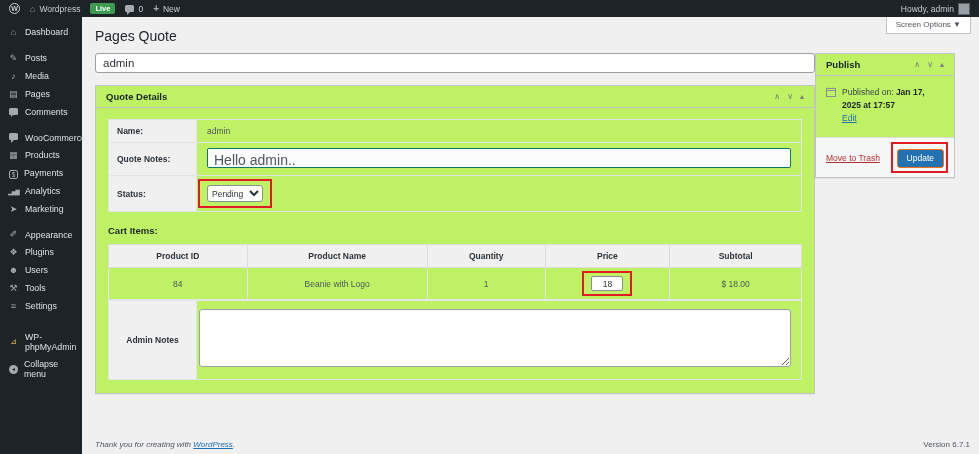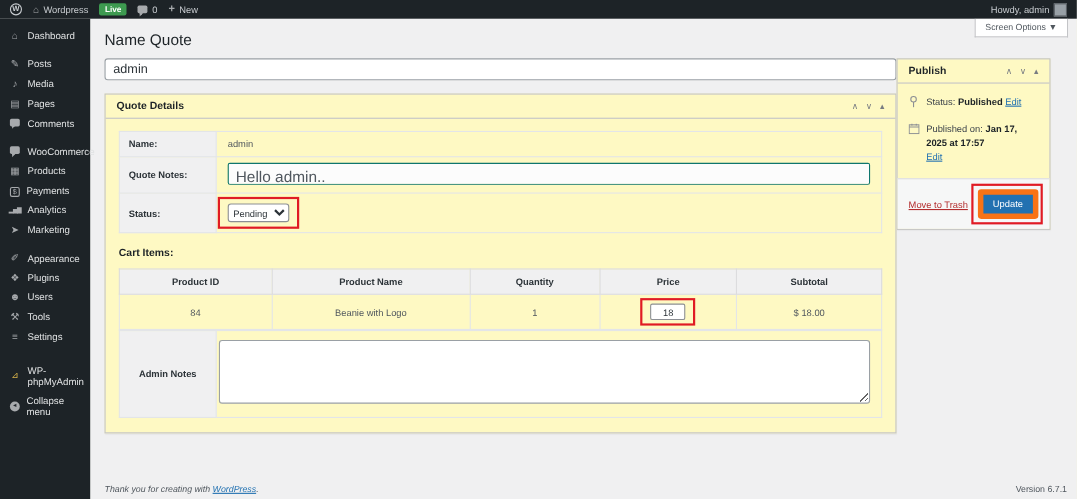--- a/index.html
+++ b/index.html
@@ -40,21 +40,21 @@
   
   #content { position:absolute; left:82px; top:17px; right:0; bottom:0; padding:0 9px 0 13px; }
   h1.page-title { font-size:14px; font-weight:400; color:#1d2327; margin:11px 0 9px; }
   .cols { display:flex; align-items:flex-start; }
   .main-col { width:720px; flex-shrink:0; }
   .side-col { width:140px; flex-shrink:0; }
 
   #title-input { width:100%; height:20px; padding:2px 7px; font-size:11.5px; color:#2c3338;
     border:1px solid #9aa0a5; border-radius:3px; background:#fff; font-family:"Liberation Sans", sans-serif; }
 
-  .postbox { margin-top:12px; background:#fef9c3; border:1px solid #c3c4c7; box-shadow:0 1px 1px rgba(0,0,0,.04); }
+  .postbox { margin-top:12px; background:#bef264; border:1px solid #c3c4c7; box-shadow:0 1px 1px rgba(0,0,0,.04); }
   .side-col .postbox { margin-top:0; }
   .postbox-header { display:flex; justify-content:space-between; align-items:center; padding:5px 10px; border-bottom:1px solid #c3c4c7; }
   .postbox-title { font-size:9.5px; font-weight:bold; color:#1d2327; }
   .handle { color:#787c82; font-size:8px; display:flex; gap:7px; }
   .handle span { cursor:pointer; }
   .postbox-body { padding:11px 12px 13px; }
 
   .kv-table { width:100%; border-collapse:collapse; border:1px solid #dcdcde; }
   .kv-table td { border:1px solid #e3e5e8; font-size:8.5px; vertical-align:middle; }
   .kv-label { width:88px; background:#f0f0f1; font-weight:bold; color:#2c3338; padding:6px 8px; }
@@ -89,21 +89,21 @@
 
   
   .publish-body { padding:10px 10px 4px; }
   .pub-row { display:flex; gap:5px; font-size:8.5px; color:#3c434a; margin-bottom:9px; line-height:1.5; }
   .pub-icon { flex-shrink:0; width:11px; padding-top:1px; }
   .pub-row b { color:#1d2327; }
   a.link { color:#2271b1; text-decoration:underline; cursor:pointer; }
   .edit-block { display:block; }
   .publish-footer { background:#f6f7f7; border-top:1px solid #dcdcde; padding:9px 10px; display:flex; justify-content:space-between; align-items:center; }
   .trash-link { color:#b32d2e; font-size:8.5px; text-decoration:underline; cursor:pointer; }
-  .update-btn { background:#2271b1; border:5px solid #f97316; color:#fff; font-size:8.5px; padding:3px 9px 4px;
+  .update-btn { background:#2271b1; border:1px solid #f97316; color:#fff; font-size:8.5px; padding:3px 9px 4px;
     border-radius:3px; cursor:pointer; font-family:"Liberation Sans", sans-serif; }
 
   
   #footer { position:absolute; bottom:5px; left:95px; right:9px; display:flex; justify-content:space-between; font-size:8px; color:#50575e; }
   .thanks { font-style:italic; }
 </style>
 </head>
 <body>
 
 <div id="adminbar">
@@ -203,21 +203,21 @@
   </div>
   <div class="menu-item">
     <span class="circle-ic">◄</span>
     <span>Collapse menu</span>
   </div>
 </div>
 
 <div id="screen-options">Screen Options ▼</div>
 
 <div id="content">
-  <h1 class="page-title">Name Quote</h1>
+  <h1 class="page-title">Pages Quote</h1>
 
   <div class="cols">
     <div class="main-col">
       <input id="title-input" type="text" value="admin" style="">
 
       
       <div class="postbox">
         <div class="postbox-header">
           <span class="postbox-title">Quote Details</span>
           <span class="handle">
@@ -309,33 +309,20 @@
           <span class="postbox-title">Publish</span>
           <span class="handle">
             <span>∧</span>
             <span>∨</span>
             <span>▴</span>
           </span>
         </div>
         <div class="publish-body">
           <div class="pub-row">
             <span class="pub-icon">
-              <svg width="9" height="11" viewBox="0 0 9 11">
-                  <circle cx="4.5" cy="3.2" r="2.5" fill="none" stroke="#8c8f94" stroke-width="1"></circle>
-                  <line x1="4.5" y1="5.8" x2="4.5" y2="10.5" stroke="#8c8f94" stroke-width="1"></line>
-                </svg>
-            </span>
-            <span>
-              <span>Status:</span>
-              <b>Published</b>
-              <a class="link">Edit</a>
-            </span>
-          </div>
-          <div class="pub-row">
-            <span class="pub-icon">
               <svg width="10" height="10" viewBox="0 0 10 10">
                   <rect x="0.5" y="1.5" width="9" height="8" fill="none" stroke="#8c8f94" stroke-width="1"></rect>
                   <line x1="0.5" y1="3.5" x2="9.5" y2="3.5" stroke="#8c8f94" stroke-width="1"></line>
                   <line x1="3" y1="0.5" x2="3" y2="2" stroke="#8c8f94" stroke-width="1"></line>
                   <line x1="7" y1="0.5" x2="7" y2="2" stroke="#8c8f94" stroke-width="1"></line>
                 </svg>
             </span>
             <span>
               <span>Published on:</span>
               <b>Jan 17, 2025 at 17:57</b>

